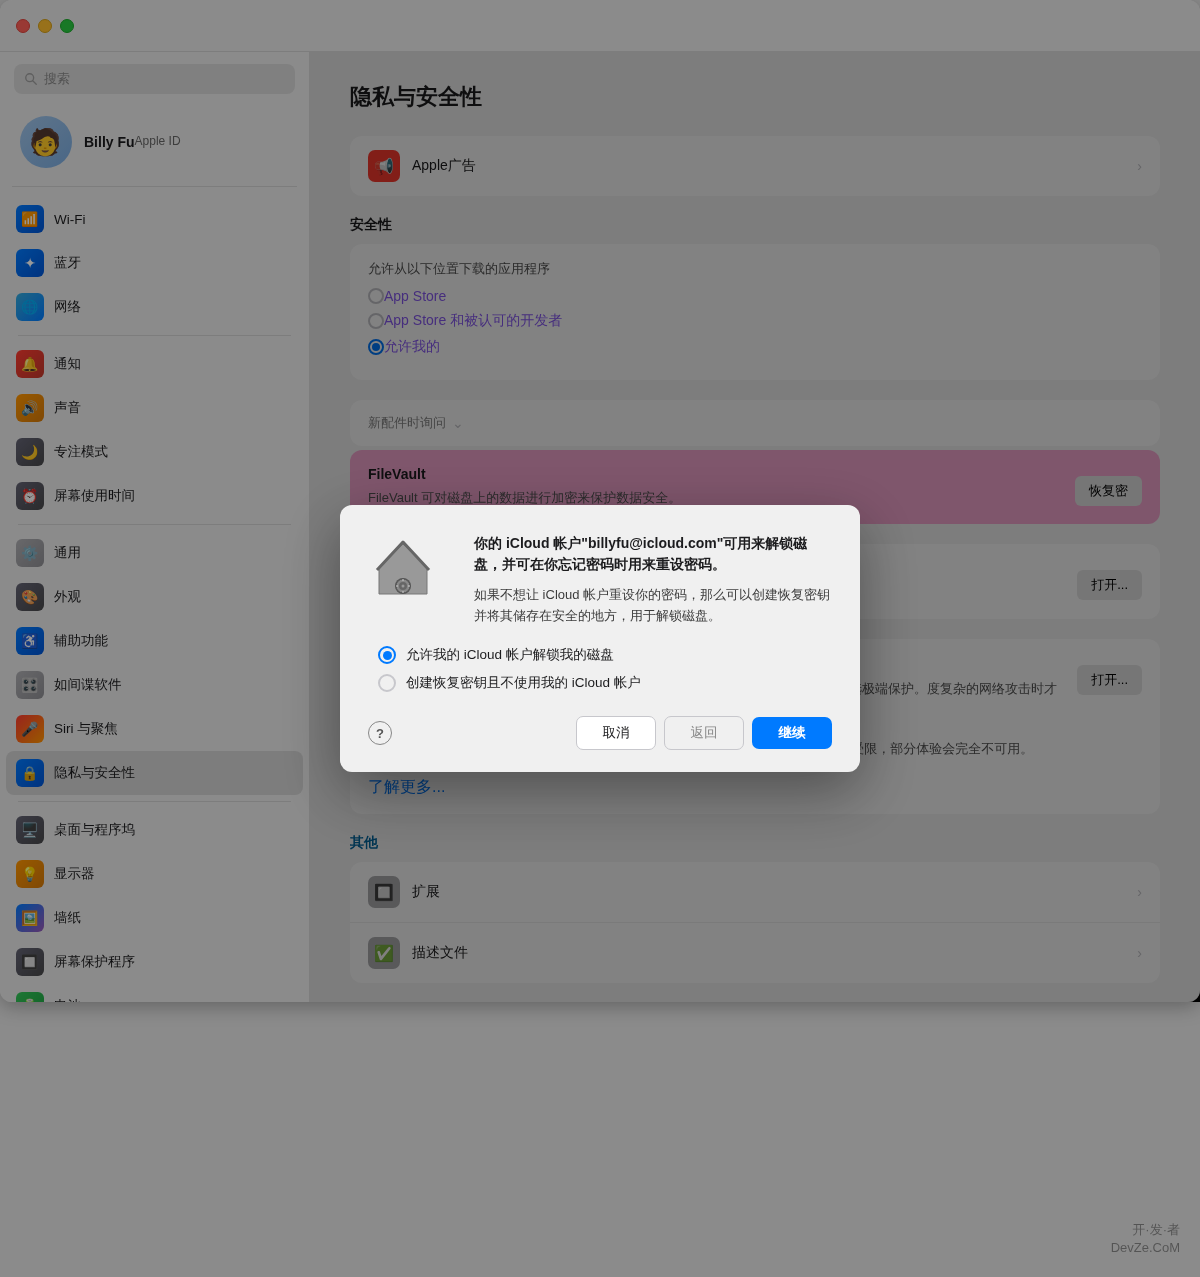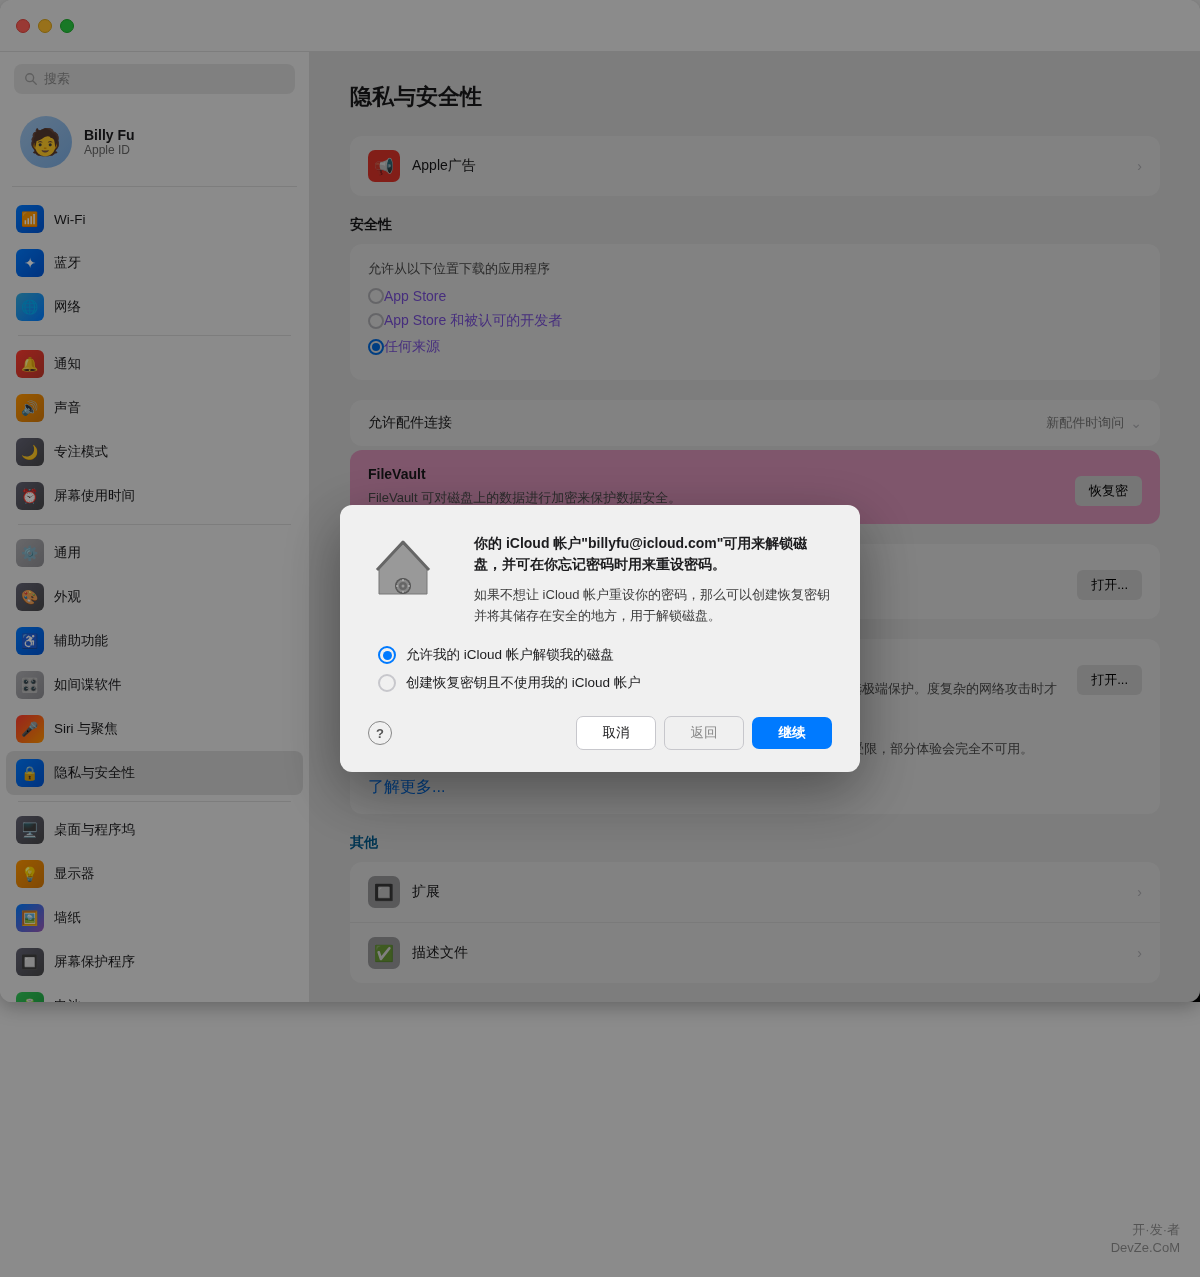--- a/index.html
+++ b/index.html
@@ -99,21 +99,21 @@
       height: 52px;
       border-radius: 50%;
       background: linear-gradient(135deg, #a0c4e8 0%, #7aabdf 100%);
       display: flex;
       align-items: center;
       justify-content: center;
       font-size: 22px;
       overflow: hidden;
       flex-shrink: 0;
     }
-    .user-info { display: flex; flex-direction: column; }
+    .user-info { display: flex; }
     .user-name { font-size: 14px; font-weight: 600; color: #1c1c1e; }
     .user-subtitle { font-size: 12px; color: #666; }
 
     
     .sidebar-list {
       overflow-y: auto;
       flex: 1;
       padding: 4px 6px;
     }
     .sidebar-section { margin-bottom: 4px; }
@@ -657,26 +657,25 @@
           <span>App Store</span>
         </div>
         <div class="radio-option">
           <div class="radio-circle"></div>
           <span>App Store 和被认可的开发者</span>
         </div>
         <div class="radio-option">
           <div class="radio-circle selected">
             <div class="radio-dot"></div>
           </div>
-          <span>任何来源</span>
+          <span>允许我的</span>
         </div>
       </div>
 
       <div class="accessory-row">
-        <span class="accessory-label">允许配件连接</span>
         <span class="accessory-value">新配件时询问</span>
         <span class="row-chevron">⌄</span>
       </div>
 
       <div class="filevault-section">
         <div style="display:flex;align-items:flex-start;gap:12px;">
           <div style="flex:1;">
             <div style="font-size:14px;font-weight:600;color:#1c1c1e;margin-bottom:6px;">FileVault</div>
             <div class="filevault-text">FileVault 可对磁盘上的数据进行加密来保护数据安全。</div>
           </div>

